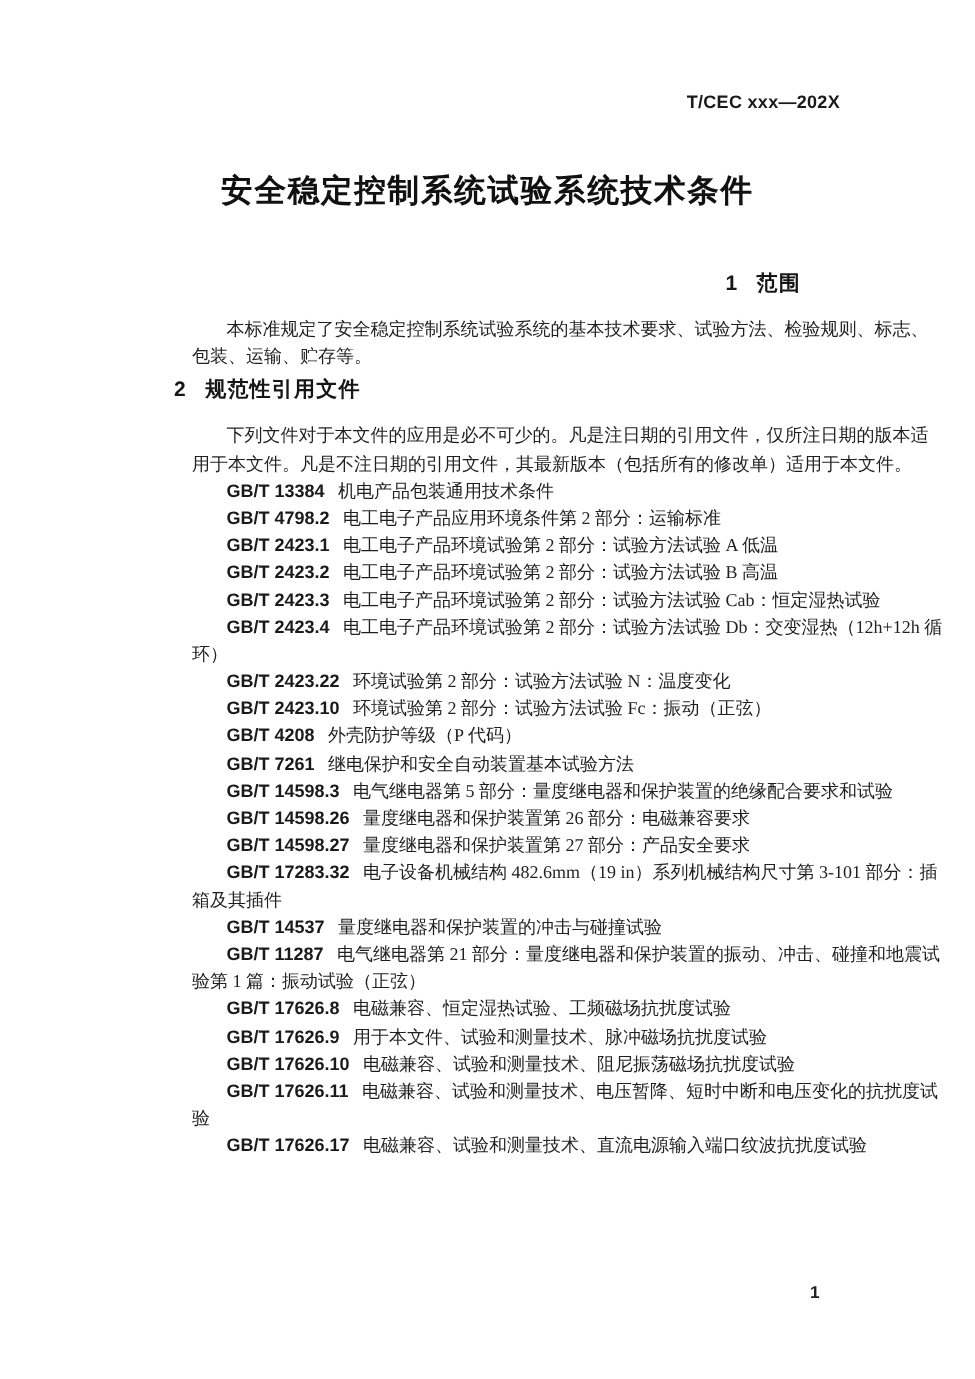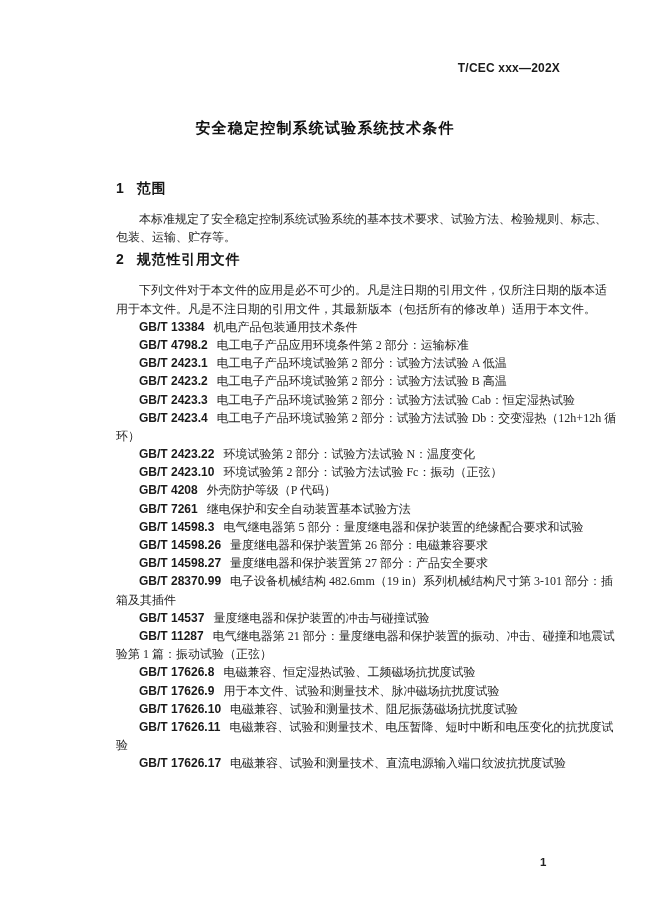--- a/index.html
+++ b/index.html
@@ -23,40 +23,41 @@
     position: absolute; top: 61px; right: 90px;
     font-family: "Liberation Sans", "DejaVu Sans", sans-serif;
     font-size: 12px; font-weight: 600; color: #1a1a1a;
     letter-spacing: 0.2px;
   }
   .title {
     margin-top: 114px;
     height: 28px; line-height: 28px;
     text-align: center;
     font-family: "Liberation Sans", "DejaVu Sans", sans-serif;
-    font-size: 15px; font-weight: bold; color: #111;
+    font-size: 21px; font-weight: bold; color: #111;
     letter-spacing: 1.2px;
     white-space: nowrap;
   }
   .section-heading {
     font-family: "Liberation Sans", "DejaVu Sans", sans-serif;
     font-size: 14px; font-weight: bold; color: #161616;
     height: 18px; line-height: 18px;
     letter-spacing: 0.8px;
     white-space: nowrap;
   }
   .section-heading .heading-number { margin-right: 13px; letter-spacing: 0; }
-  #heading-1 { margin-top: 37px; }
+  #heading-1 { margin-top: 37px; text-align: right; }
   #heading-2 { margin-top: 4px; }
   .para-group { margin-top: 13px; }
   .line {
     height: 18.2px; line-height: 18.2px;
     font-size: 12px;
     white-space: nowrap;
     color: #1f1f1f;
+    margin-left: 12px;
   }
   .line.indent { padding-left: 23px; }
   .ref-code {
     font-family: "Liberation Sans", "DejaVu Sans", sans-serif;
     font-size: 12px; font-weight: 600; color: #1a1a1a;
     margin-right: 9px;
   }
   .page-number {
     position: absolute; top: 856px; left: 540px;
     font-family: "Liberation Sans", "DejaVu Sans", sans-serif;
@@ -99,21 +100,21 @@
         <div class="line indent"><span class="ref-code">GB/T 2423.3</span><span class="line-text">电工电子产品环境试验第 2 部分：试验方法试验 Cab：恒定湿热试验</span></div>
         <div class="line indent"><span class="ref-code">GB/T 2423.4</span><span class="line-text">电工电子产品环境试验第 2 部分：试验方法试验 Db：交变湿热（12h+12h 循</span></div>
         <div class="line"><span class="line-text">环）</span></div>
         <div class="line indent"><span class="ref-code">GB/T 2423.22</span><span class="line-text">环境试验第 2 部分：试验方法试验 N：温度变化</span></div>
         <div class="line indent"><span class="ref-code">GB/T 2423.10</span><span class="line-text">环境试验第 2 部分：试验方法试验 Fc：振动（正弦）</span></div>
         <div class="line indent"><span class="ref-code">GB/T 4208</span><span class="line-text">外壳防护等级（P 代码）</span></div>
         <div class="line indent"><span class="ref-code">GB/T 7261</span><span class="line-text">继电保护和安全自动装置基本试验方法</span></div>
         <div class="line indent"><span class="ref-code">GB/T 14598.3</span><span class="line-text">电气继电器第 5 部分：量度继电器和保护装置的绝缘配合要求和试验</span></div>
         <div class="line indent"><span class="ref-code">GB/T 14598.26</span><span class="line-text">量度继电器和保护装置第 26 部分：电磁兼容要求</span></div>
         <div class="line indent"><span class="ref-code">GB/T 14598.27</span><span class="line-text">量度继电器和保护装置第 27 部分：产品安全要求</span></div>
-        <div class="line indent"><span class="ref-code">GB/T 28370.99</span><span class="line-text">电子设备机械结构 482.6mm（19 in）系列机械结构尺寸第 3-101 部分：插</span></div>
+        <div class="line indent"><span class="ref-code">GB/T 17283.32</span><span class="line-text">电子设备机械结构 482.6mm（19 in）系列机械结构尺寸第 3-101 部分：插</span></div>
         <div class="line"><span class="line-text">箱及其插件</span></div>
         <div class="line indent"><span class="ref-code">GB/T 14537</span><span class="line-text">量度继电器和保护装置的冲击与碰撞试验</span></div>
         <div class="line indent"><span class="ref-code">GB/T 11287</span><span class="line-text">电气继电器第 21 部分：量度继电器和保护装置的振动、冲击、碰撞和地震试</span></div>
         <div class="line"><span class="line-text">验第 1 篇：振动试验（正弦）</span></div>
         <div class="line indent"><span class="ref-code">GB/T 17626.8</span><span class="line-text">电磁兼容、恒定湿热试验、工频磁场抗扰度试验</span></div>
         <div class="line indent"><span class="ref-code">GB/T 17626.9</span><span class="line-text">用于本文件、试验和测量技术、脉冲磁场抗扰度试验</span></div>
         <div class="line indent"><span class="ref-code">GB/T 17626.10</span><span class="line-text">电磁兼容、试验和测量技术、阻尼振荡磁场抗扰度试验</span></div>
         <div class="line indent"><span class="ref-code">GB/T 17626.11</span><span class="line-text">电磁兼容、试验和测量技术、电压暂降、短时中断和电压变化的抗扰度试</span></div>
         <div class="line"><span class="line-text">验</span></div>
         <div class="line indent"><span class="ref-code">GB/T 17626.17</span><span class="line-text">电磁兼容、试验和测量技术、直流电源输入端口纹波抗扰度试验</span></div>

